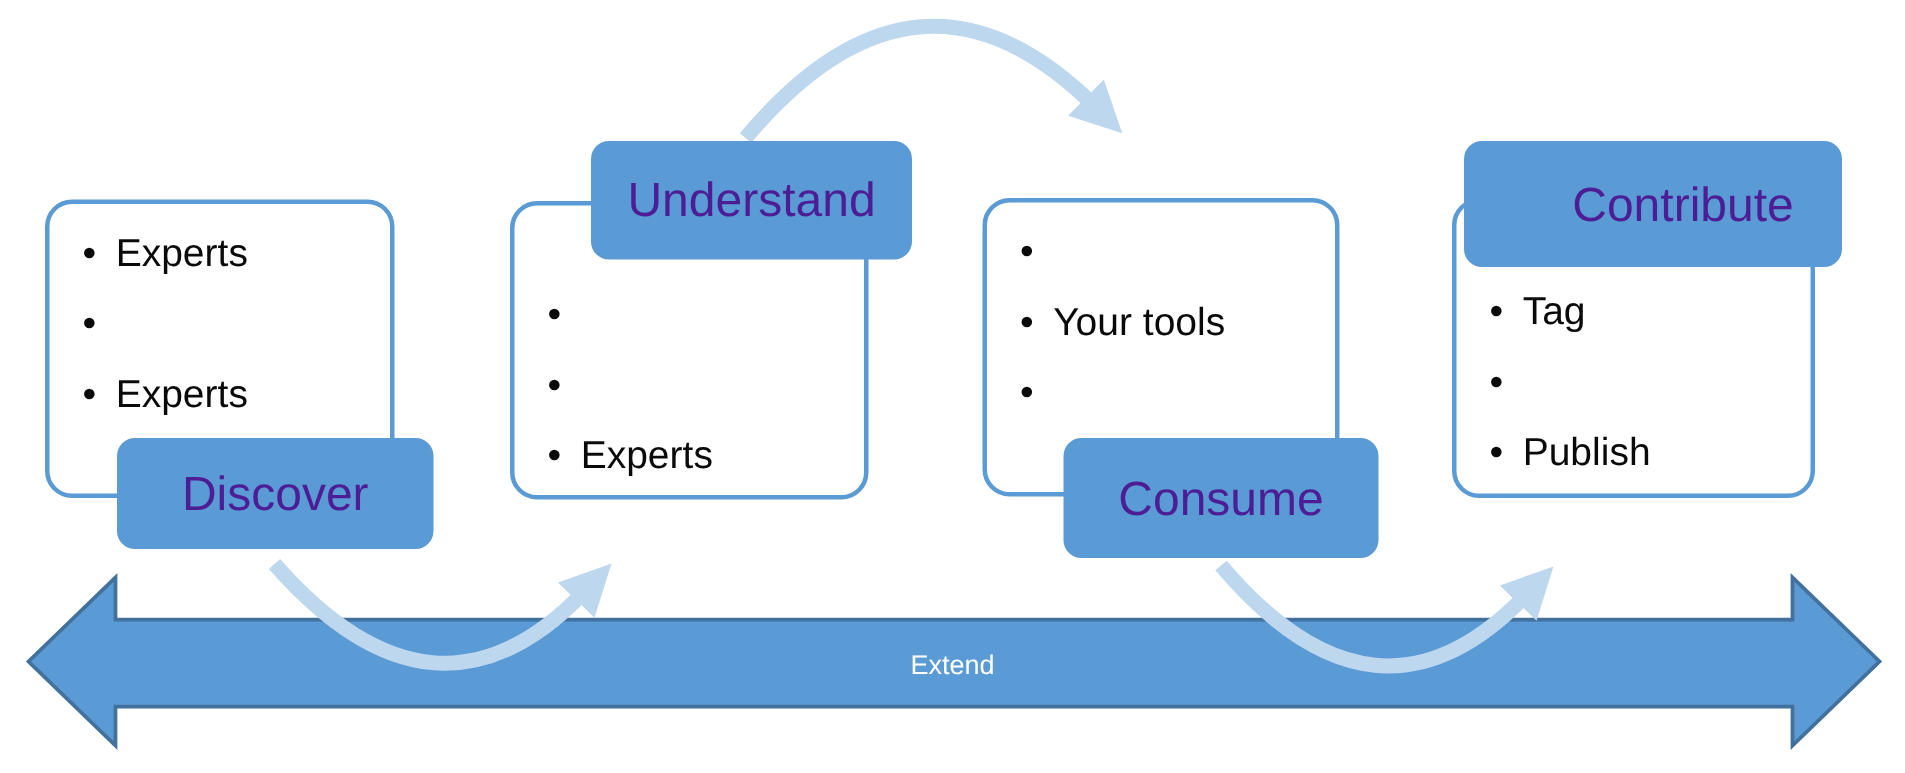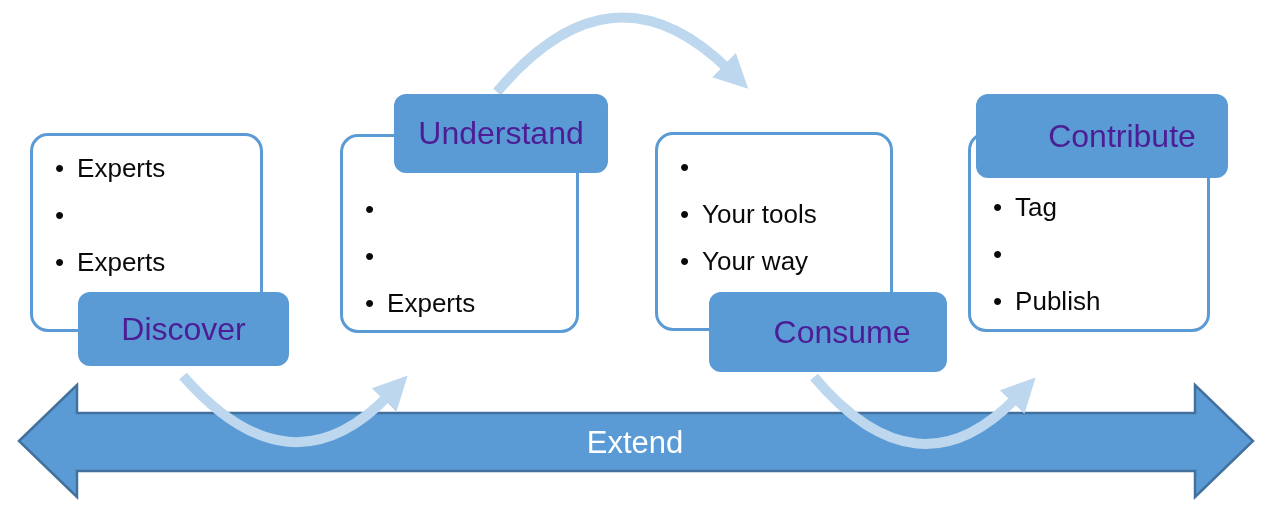--- a/index.html
+++ b/index.html
@@ -45,28 +45,28 @@
     color: #4c1d95;
     font-size: 32px;
     display: flex;
     align-items: center;
     justify-content: center;
     z-index: 3;
     white-space: nowrap;
   }
   .tag.t1 { left: 78px;   top: 292px; width: 211px; height: 74px; }
   .tag.t2 { left: 394px;  top: 94px;  width: 214px; height: 79px; }
-  .tag.t3 { left: 709px;  top: 292px; width: 210px; height: 80px; padding-left: 28px; }
+  .tag.t3 { left: 709px;  top: 292px; width: 210px; height: 80px; }
   .tag.t4 { left: 976px; top: 94px;  width: 212px; height: 84px; padding-left: 40px; }
   .extend-label {
     position: absolute;
     left: 0; top: 428px;
     width: 1270px;
     text-align: center;
-    font-size: 31px;
+    font-size: 18px;
     color: #ffffff;
     z-index: 2;
     line-height: 30px;
   }
 </style>
 </head>
 <body>
 
 <div class="stage">
 
@@ -120,21 +120,20 @@
   <div class="panel p3">
     <div class="bullet">
       <span class="dot">•</span>
     </div>
     <div class="bullet">
       <span class="dot">•</span>
       <span>Your tools</span>
     </div>
     <div class="bullet">
       <span class="dot">•</span>
-      <span>Your way</span>
     </div>
   </div>
   <div class="tag t3">Consume</div>
 
   <div class="panel p4">
     <div class="bullet">
       <span class="dot">•</span>
       <span>Tag</span>
     </div>
     <div class="bullet">

